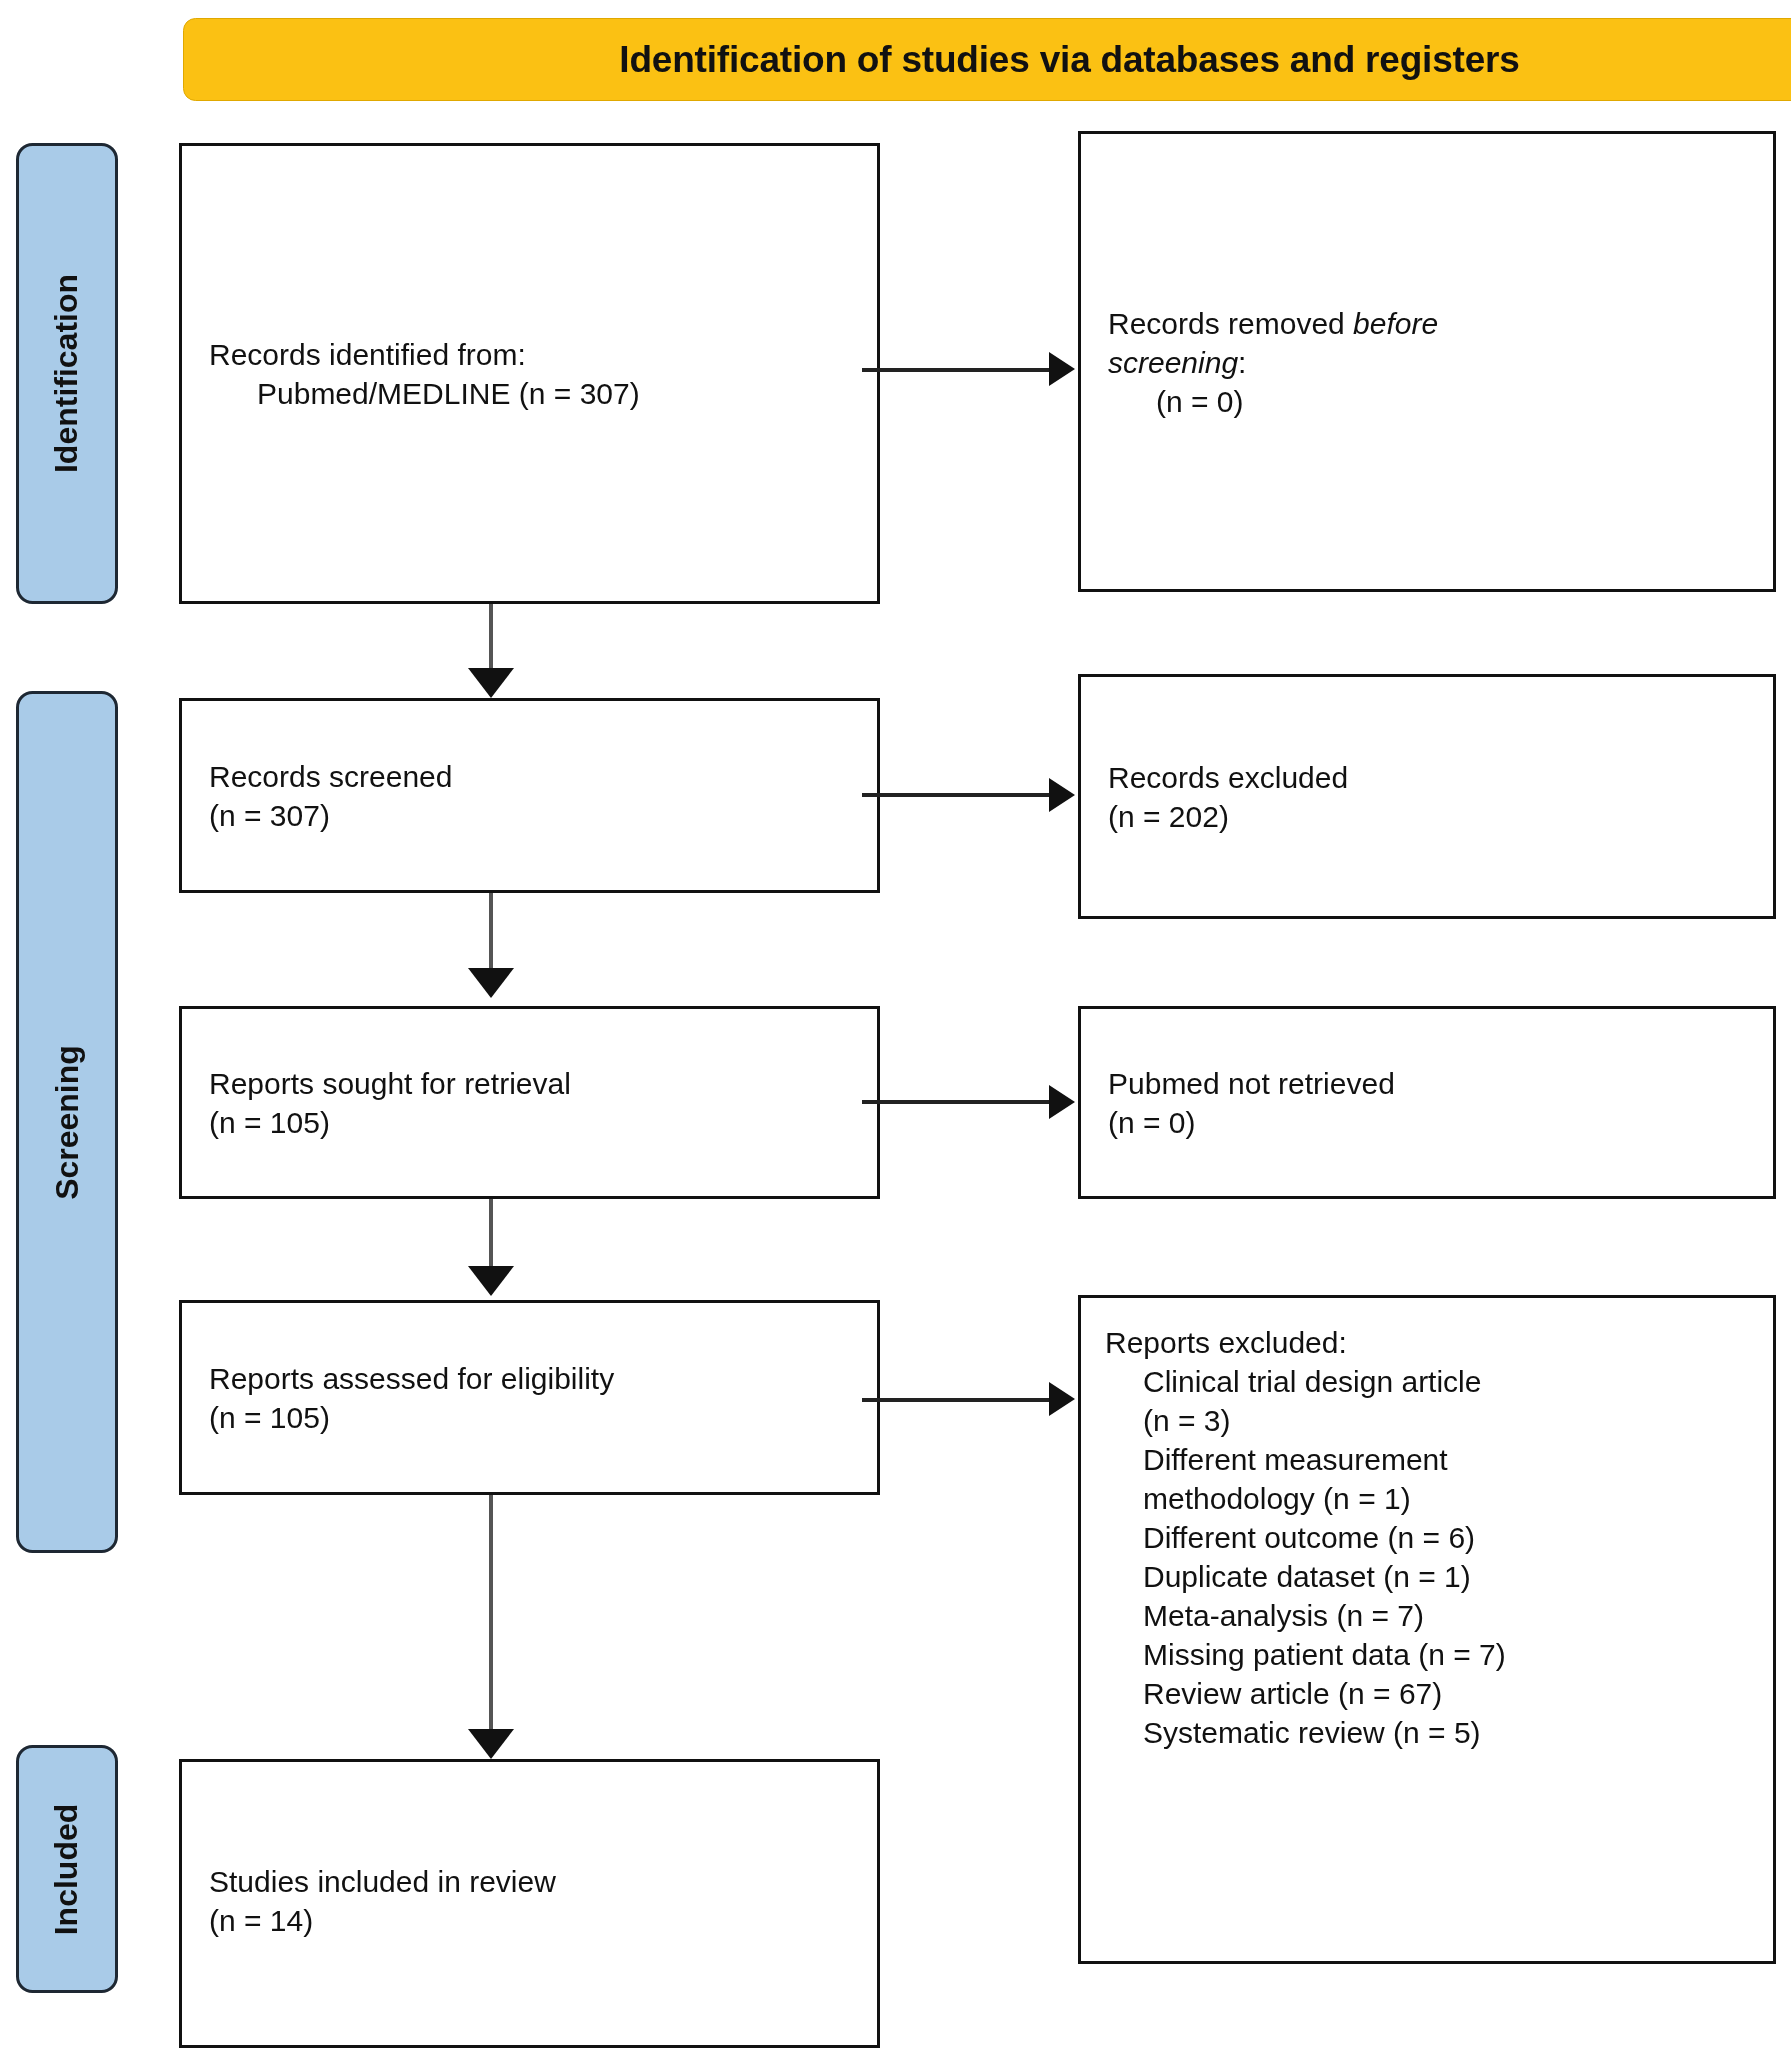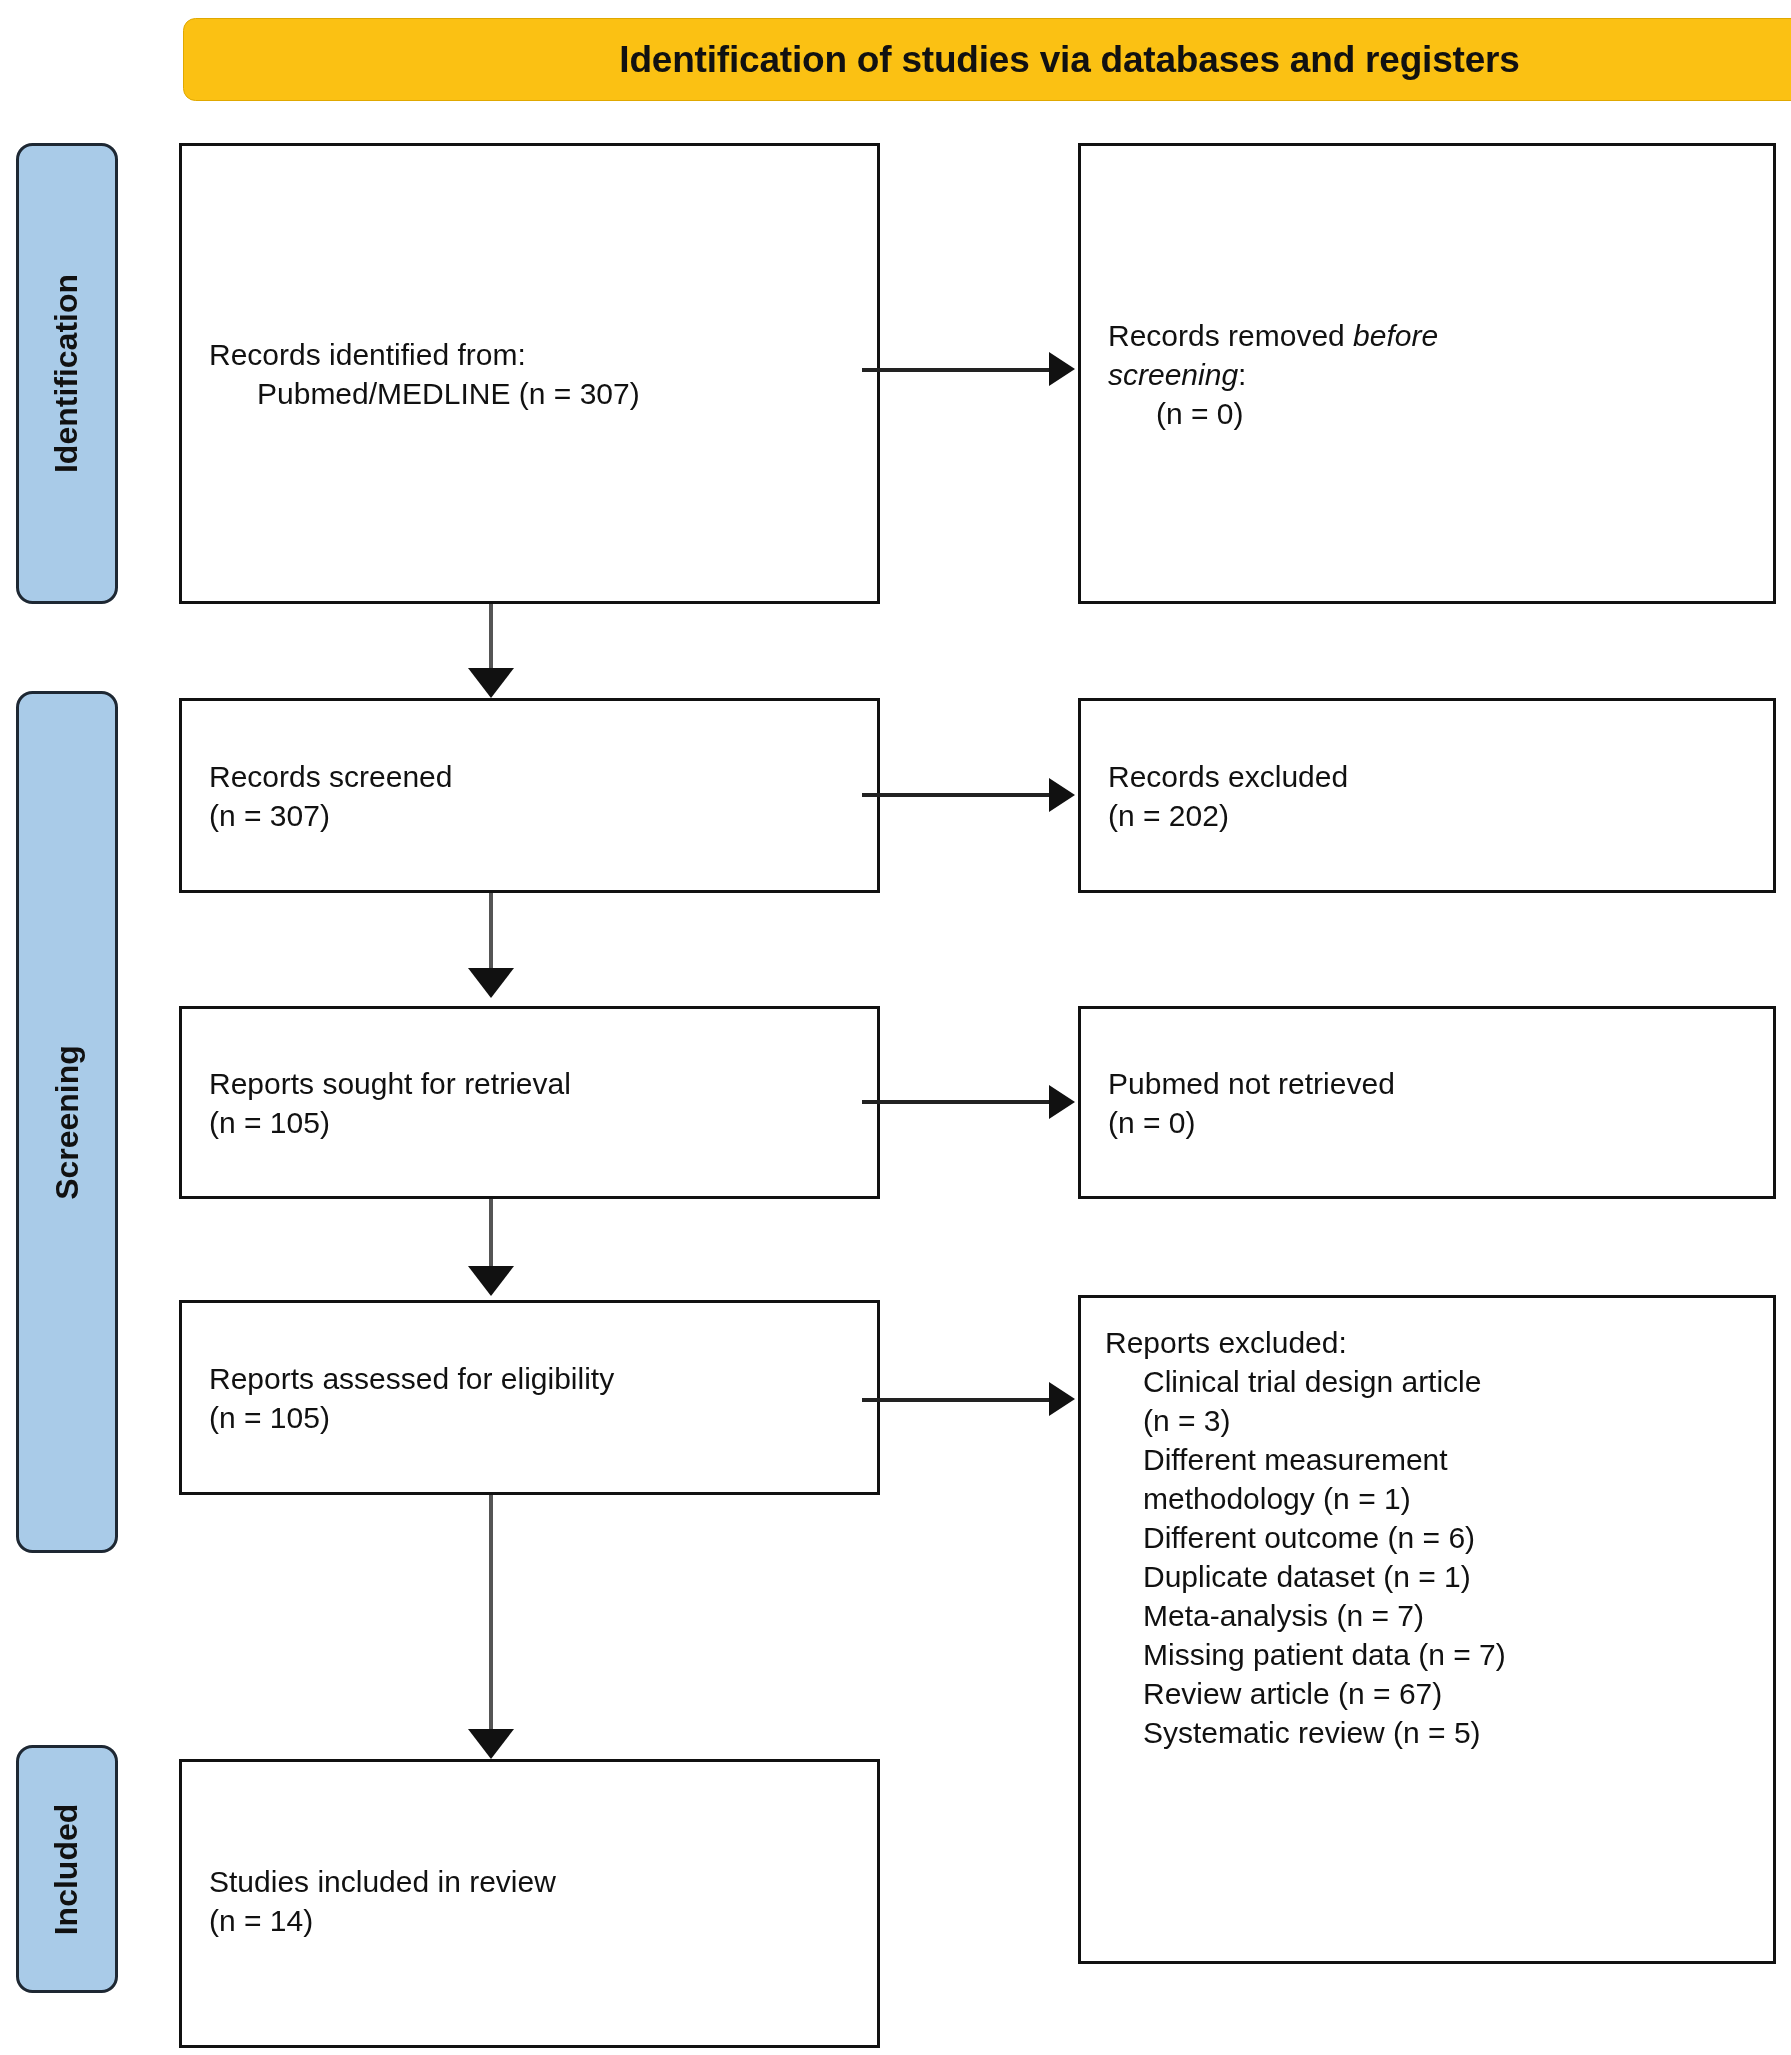--- a/index.html
+++ b/index.html
@@ -65,23 +65,23 @@
   }
   .ind{ padding-left:48px; display:block;}
   .it{ font-style:italic; }
 
   
   .col-l{ left:179px; width:701px; }
   
   .col-r{ left:1078px; width:698px; }
 
   #box-identified{ top:143px;  height:461px; }
-  #box-removed{    top:143px;  height:461px; }
+  #box-removed{    top:131px;  height:461px; }
   #box-screened{   top:698px; height:195px; }
-  #box-excluded1{  top:698px; height:195px; }
+  #box-excluded1{  top:674px; height:245px; }
   #box-sought{     top:1006px; height:193px;padding-left:47px; }
   #box-notretr{    top:1006px; height:193px; }
   #box-assessed{   top:1300px; height:195px; }
   #box-excluded2{  top:1295px; height:669px; }
   #box-included{   top:1759px; height:289px; }
 
   
   #box-identified .inner{ top:50%; transform:translateY(-50%); }
   #box-removed .inner   { top:50%; transform:translateY(-50%); }
   #box-screened .inner  { top:50%; transform:translateY(-50%); }

